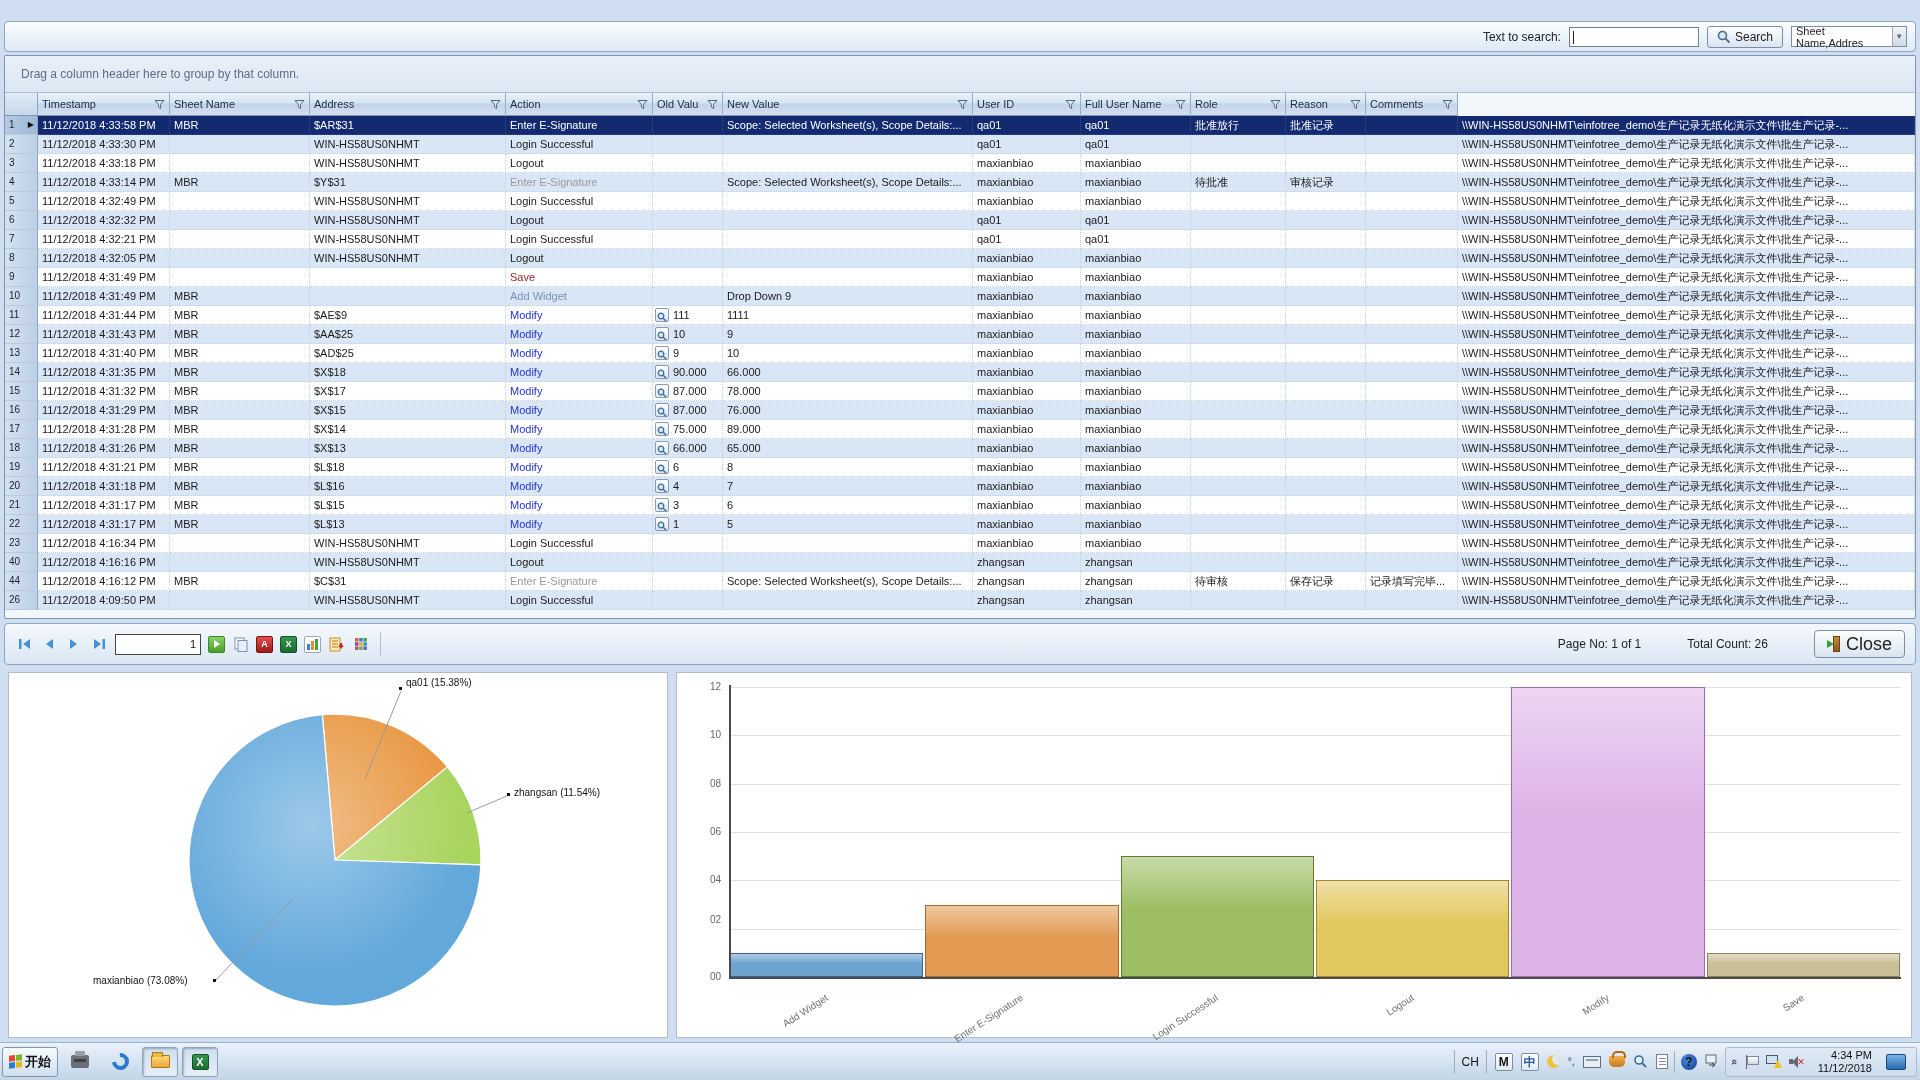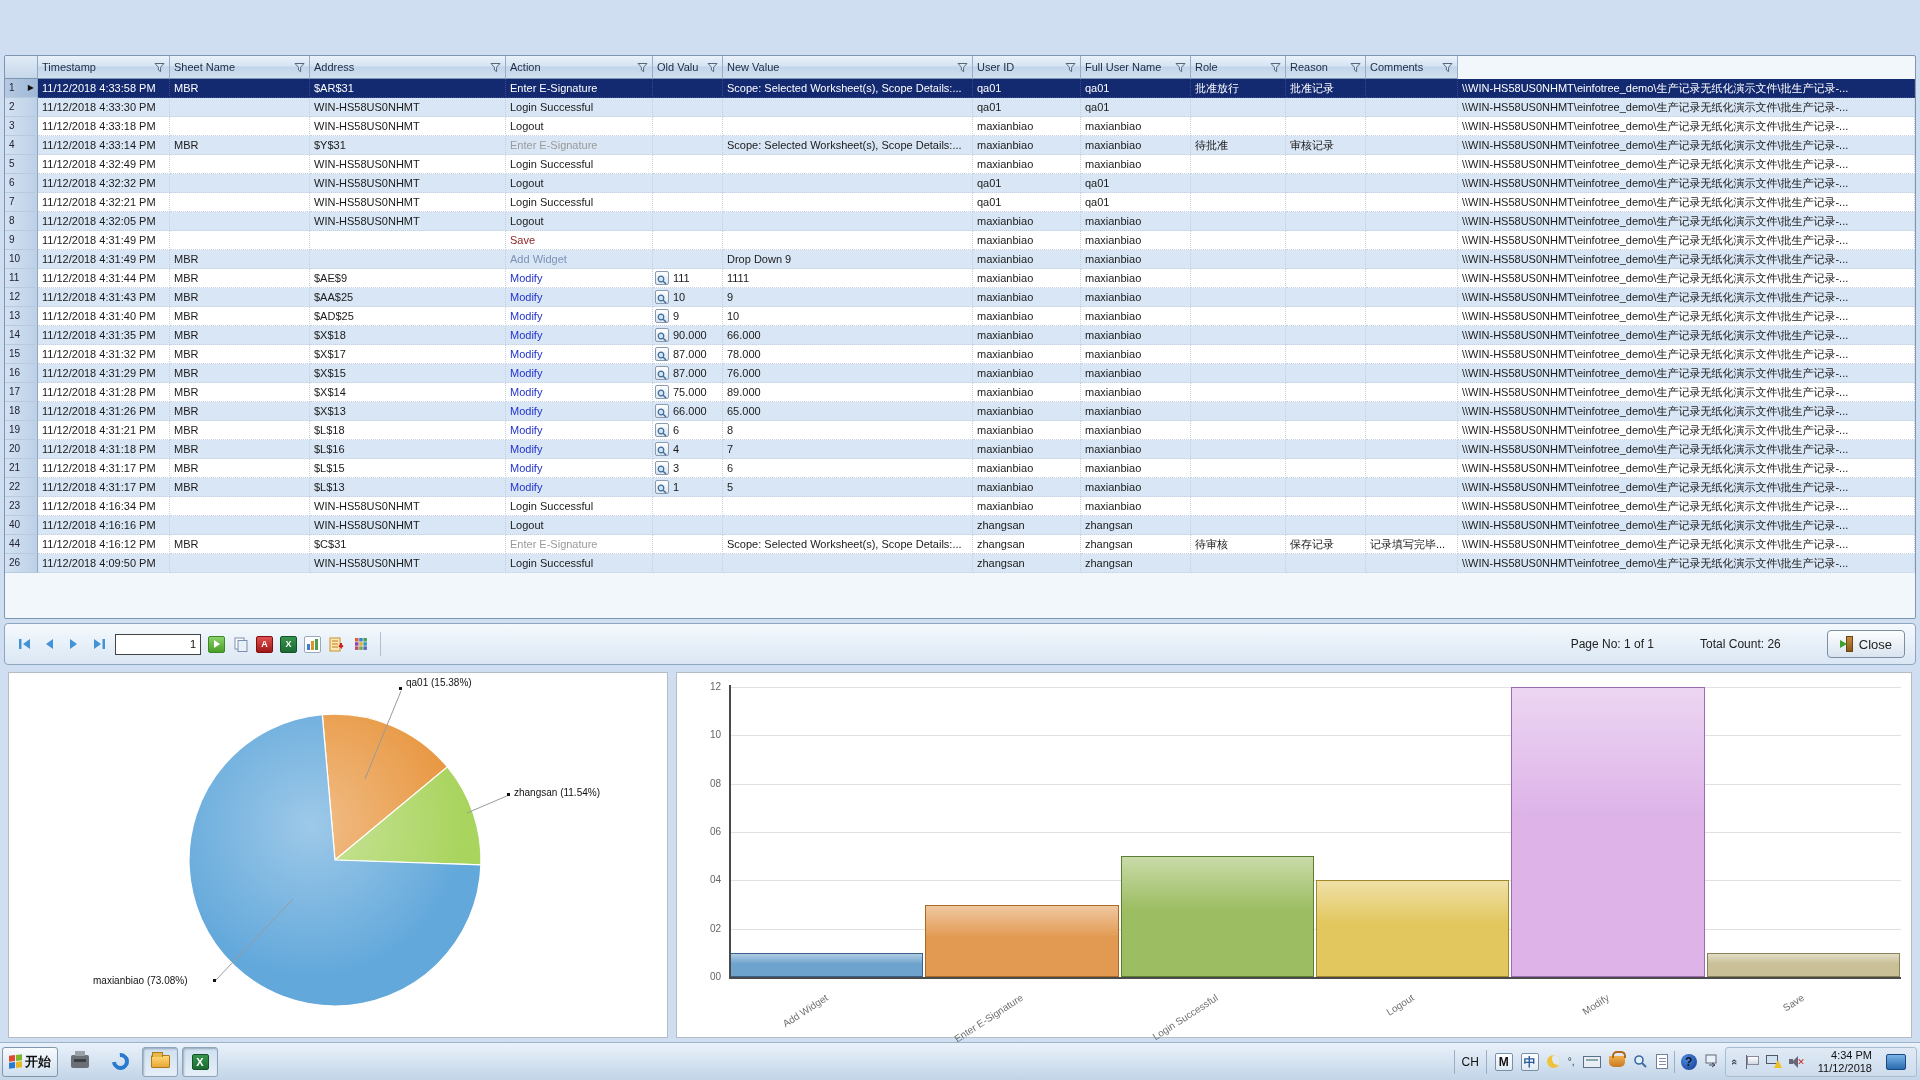--- a/index.html
+++ b/index.html
@@ -65,21 +65,21 @@
   .pager{position:absolute;left:4px;top:623px;width:1912px;height:42px;border:1px solid #8fa6bf;border-radius:4px;
     background:linear-gradient(#f4f9fd,#dbe7f4);display:flex;align-items:center;padding:0 10px}
   .pgleft{display:flex;align-items:center;gap:7px}
   .pgicon{width:18px;height:18px;display:flex;align-items:center;justify-content:center}
   .page-input{width:86px;height:21px;background:#fff;border:1px solid #444;font-size:11px;text-align:right;
     padding-right:4px;line-height:19px;color:#111}
   .tbico{width:17px;height:17px;border-radius:2px;position:relative;display:flex;align-items:center;justify-content:center;font-size:9px;font-weight:bold}
   .sep-v{width:1px;height:24px;background:#b0c0d2;margin:0 4px}
   .pgright{margin-left:auto;display:flex;align-items:center;gap:46px;font-size:12px;color:#222}
   .close-btn{height:28px;border:1px solid #7d8ea4;border-radius:4px;background:linear-gradient(#fdfeff,#d9e4f0);
-    display:flex;align-items:center;gap:6px;padding:0 12px;font-size:13px;color:#222}
+    display:flex;align-items:center;gap:6px;padding:0 12px;font-size:18px;color:#222}
   .door{width:13px;height:16px;position:relative}
   .door .panel{position:absolute;right:0;top:0;width:7px;height:16px;background:linear-gradient(#c98c3e,#8a5a1e);border:1px solid #6a4512}
   .door .arrow{position:absolute;left:0;top:4px;width:0;height:0;border-top:4px solid transparent;border-bottom:4px solid transparent;border-left:7px solid #3aa030}
 
   
   .pie-panel{position:absolute;left:8px;top:672px;width:660px;height:366px;background:#fff;border:1px solid #b4bcc6}
   .bar-panel{position:absolute;left:676px;top:672px;width:1236px;height:366px;background:#fff;border:1px solid #b4bcc6}
   .pie-label{position:absolute;font-size:10px;color:#111;white-space:nowrap}
   .pie-bullet{position:absolute;width:3px;height:3px;background:#111}
   .gridline{position:absolute;height:1px;background:#e0e0e0}
@@ -132,22 +132,42 @@
   .spk-ico .mute{position:absolute;right:-1px;top:2px;color:#d02020;font-size:9px;font-weight:bold}
   .clock{font-size:11px;color:#111;text-align:right;line-height:13px;margin:0 6px}
   .showdesk{width:20px;height:16px;background:linear-gradient(#7ab4e8,#2a6ab0);border:1px solid #1a4a80;border-radius:2px;margin-right:4px}
 </style>
 </head>
 <body>
 
 <div class="window">
 
 
+  <div class="toolbar">
+    <span class="search-label">Text to search:</span>
+    <span class="search-input">
+        <span class="caret"></span>
+      </span>
+    <span class="btn">
+      <svg width="14" height="14" viewBox="0 0 14 14">
+          <circle cx="5.5" cy="5.5" r="4" fill="#d7e7f4" stroke="#4a6a8a" stroke-width="1.6"></circle>
+          <line x1="8.6" y1="8.6" x2="12.5" y2="12.5" stroke="#4a6a8a" stroke-width="1.8"></line>
+        </svg>
+      <span>Search</span>
+    </span>
+    <span class="scope-dd">
+      <span>Sheet Name,Addres</span>
+      <span class="dd-arrow">▼</span>
+    </span>
+  </div>
 
   <div class="grid-panel">
+    <div class="groupby">
+      <span>Drag a column header here to group by that column.</span>
+    </div>
     <div class="ghead" id="ghead">
         <div class="gcell gutterh"></div>
         <div class="ghcell" style="width:132px">
           <span>Timestamp</span>
           <svg class="funnel" width="11" height="11" viewBox="0 0 11 11">
             <path d="M1,1.5 h9 L6.6,5.2 V9.6 L4.4,8 V5.2 Z" fill="#dce8f4" stroke="#54677f" stroke-width="1"></path>
           </svg>
         </div>
         <div class="ghcell" style="width:140px">
           <span>Sheet Name</span>
@@ -733,21 +753,21 @@
         <path d="M326,187 L438.4,93.9 A146,146 0 0 1 471.9,191.9 Z" fill="#a9d45e" stroke="#ffffff" stroke-width="1.2"></path>
         <path d="M326,187 L471.9,191.9 A146,146 0 1 1 313.3,41.6 Z" fill="#62a8db" stroke="#ffffff" stroke-width="1.2"></path>
         <circle cx="326" cy="187" r="146" fill="url(#sheen)"></circle>
         <line x1="392" y1="18" x2="356" y2="106" stroke="#9a9a9a" stroke-width="1"></line>
         <line x1="500" y1="122" x2="458" y2="140" stroke="#9a9a9a" stroke-width="1"></line>
         <line x1="206" y1="308" x2="284" y2="226" stroke="#9a9a9a" stroke-width="1"></line>
      </svg><span class="pie-label" style="left:397px;top:4px">qa01 (15.38%)</span><span class="pie-label" style="left:505px;top:114px">zhangsan (11.54%)</span><span class="pie-label" style="left:84px;top:302px">maxianbiao (73.08%)</span><span class="pie-bullet" style="left:390px;top:14px"></span><span class="pie-bullet" style="left:498px;top:120px"></span><span class="pie-bullet" style="left:204px;top:306px"></span></div>
   <div class="bar-panel" id="bar-panel">
       <div class="ytick" style="left:16px;top:298px">00</div>
       <div class="gridline" style="left:54px;top:255.66666666666669px;width:1170px"></div>
-      <div class="ytick" style="left:16px;top:250px">02</div>
+      <div class="ytick" style="left:16px;top:241px">02</div>
       <div class="gridline" style="left:54px;top:207.33333333333334px;width:1170px"></div>
       <div class="ytick" style="left:16px;top:201.33333333333334px">04</div>
       <div class="gridline" style="left:54px;top:159px;width:1170px"></div>
       <div class="ytick" style="left:16px;top:153px">06</div>
       <div class="gridline" style="left:54px;top:110.66666666666669px;width:1170px"></div>
       <div class="ytick" style="left:16px;top:104.66666666666669px">08</div>
       <div class="gridline" style="left:54px;top:62.333333333333314px;width:1170px"></div>
       <div class="ytick" style="left:16px;top:56.333333333333314px">10</div>
       <div class="gridline" style="left:54px;top:14px;width:1170px"></div>
       <div class="ytick" style="left:16px;top:8px">12</div>

